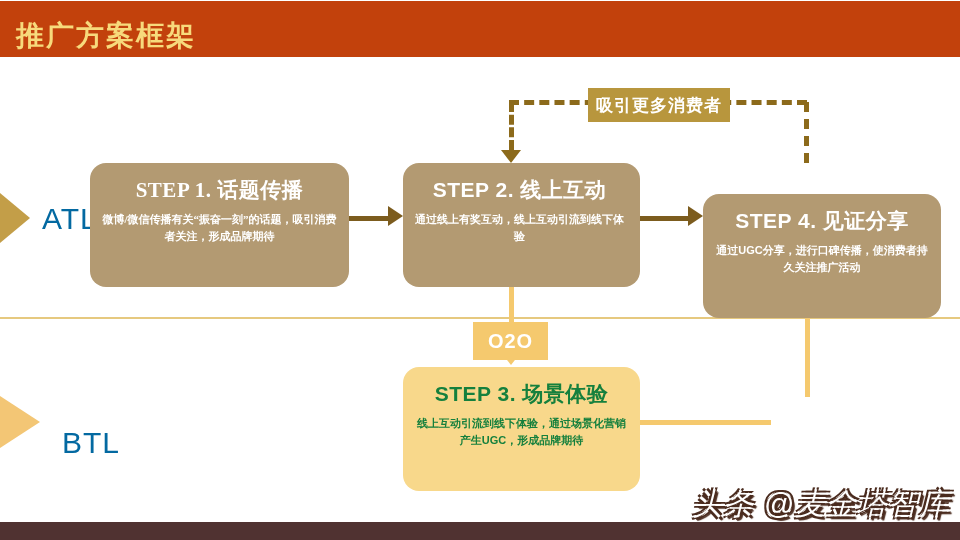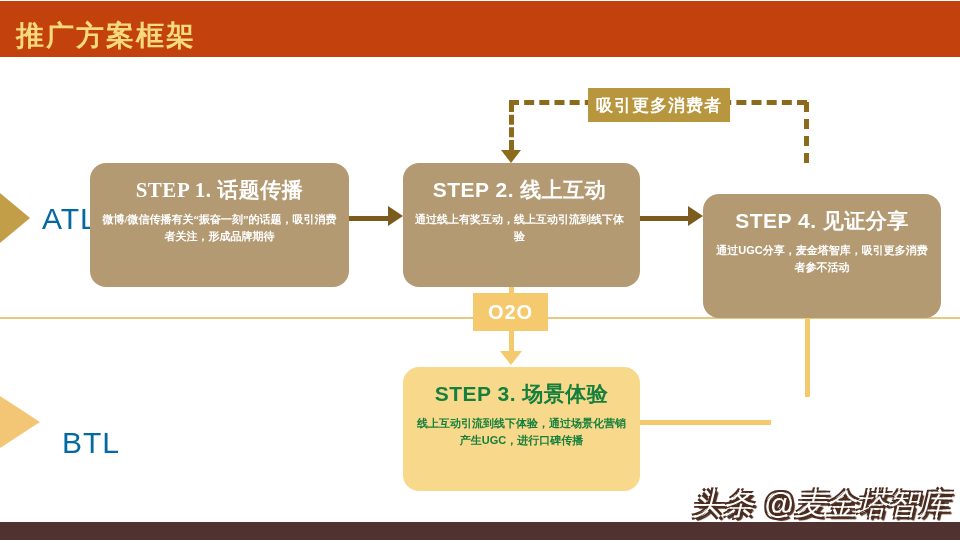--- a/index.html
+++ b/index.html
@@ -48,21 +48,21 @@
     position:absolute;left:588px;top:88px;width:142px;height:34px;background:#B8963D;
     color:#fff;font-size:17px;font-weight:bold;display:flex;align-items:center;justify-content:center;
     letter-spacing:1px;z-index:3;
   }
   
   .gold{background:#F5C96E;}
   .vline-o2o{position:absolute;left:509px;top:287px;width:5px;height:66px;z-index:1;}
   .head-down-gold{position:absolute;left:500px;top:351px;width:0;height:0;border-left:11px solid transparent;border-right:11px solid transparent;border-top:14px solid #F5C96E;z-index:1;}
   .badge{
     position:absolute;width:75px;color:#fff;font-weight:bold;font-size:20px;
-    display:flex;align-items:center;justify-content:center;z-index:3;letter-spacing:1px;
+    display:flex;align-items:center;justify-content:center;z-index:3;letter-spacing:1px;margin-top:29px;
   }
   .badge-o2o{left:473px;top:293px;height:38px;}
   .badge-ugc{left:771px;top:397px;height:41px;}
   .hline-ugc{position:absolute;left:640px;top:420px;width:131px;height:5px;z-index:1;}
   .vline-ugc{position:absolute;left:805px;top:296px;width:5px;height:101px;z-index:1;}
   .head-up-gold{position:absolute;left:796px;top:284px;width:0;height:0;border-left:11px solid transparent;border-right:11px solid transparent;border-bottom:14px solid #F5C96E;z-index:1;}
   
   .watermark{
     position:absolute;right:10px;top:484px;font-size:30px;font-weight:normal;color:#ffffff;
     font-style:italic;letter-spacing:1px;z-index:4;
@@ -108,23 +108,23 @@
   <div class="step-box box-step1">
     <div class="step-title">STEP 1. 话题传播</div>
     <div class="step-body">微博/微信传播有关“振奋一刻”的话题，吸引消费者关注，形成品牌期待</div>
   </div>
   <div class="step-box box-step2">
     <div class="step-title">STEP 2. 线上互动</div>
     <div class="step-body">通过线上有奖互动，线上互动引流到线下体验</div>
   </div>
   <div class="step-box box-step4">
     <div class="step-title">STEP 4. 见证分享</div>
-    <div class="step-body">通过UGC分享，麦金塔智库，吸引更多消费者参不活动</div>
+    <div class="step-body">通过UGC分享，进行口碑传播，使消费者持久关注推广活动</div>
   </div>
   <div class="step-box box-step3">
     <div class="step-title">STEP 3. 场景体验</div>
-    <div class="step-body">线上互动引流到线下体验，通过场景化营销产生UGC，进行口碑传播</div>
+    <div class="step-body">线上互动引流到线下体验，通过场景化营销产生UGC，形成品牌期待</div>
   </div>
 
   <div class="watermark">头条 @麦金塔智库</div>
   <div class="bottom-bar"></div>
 
 </div>
 
 </body></html>

